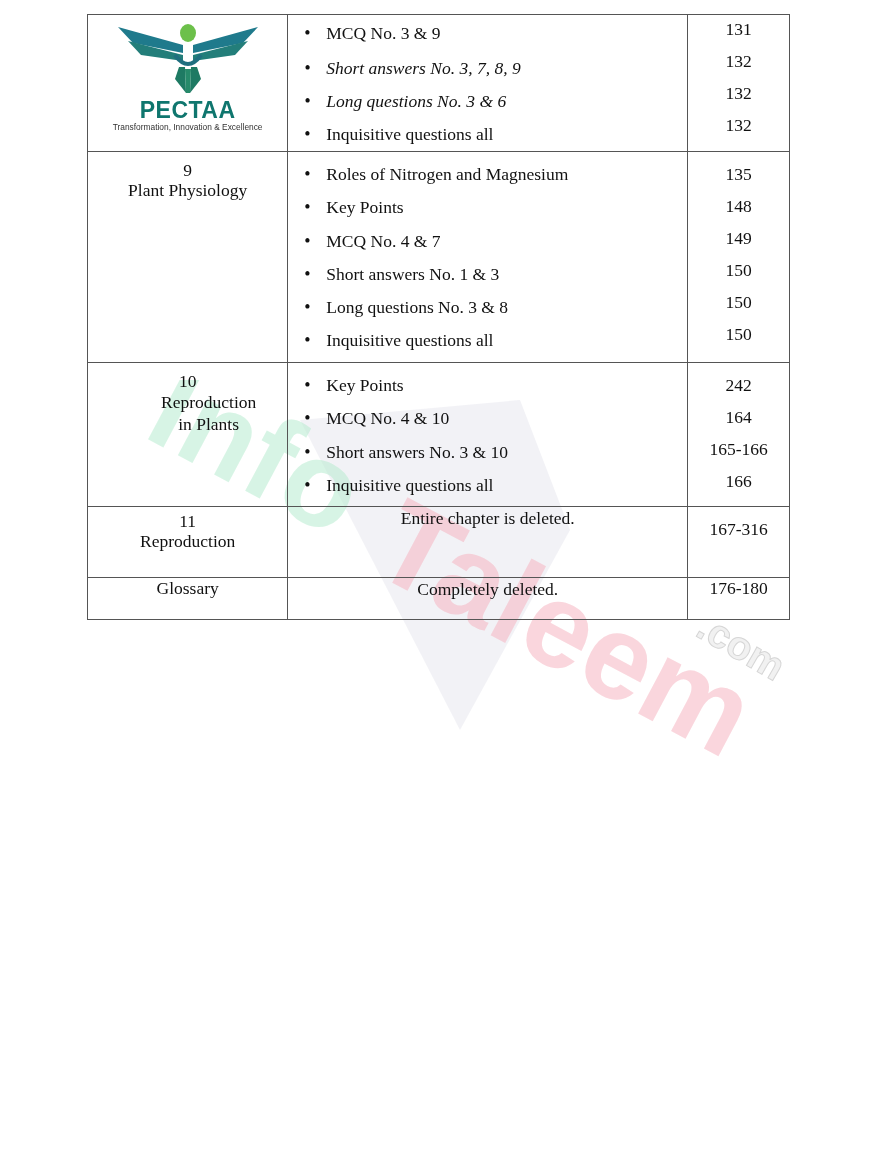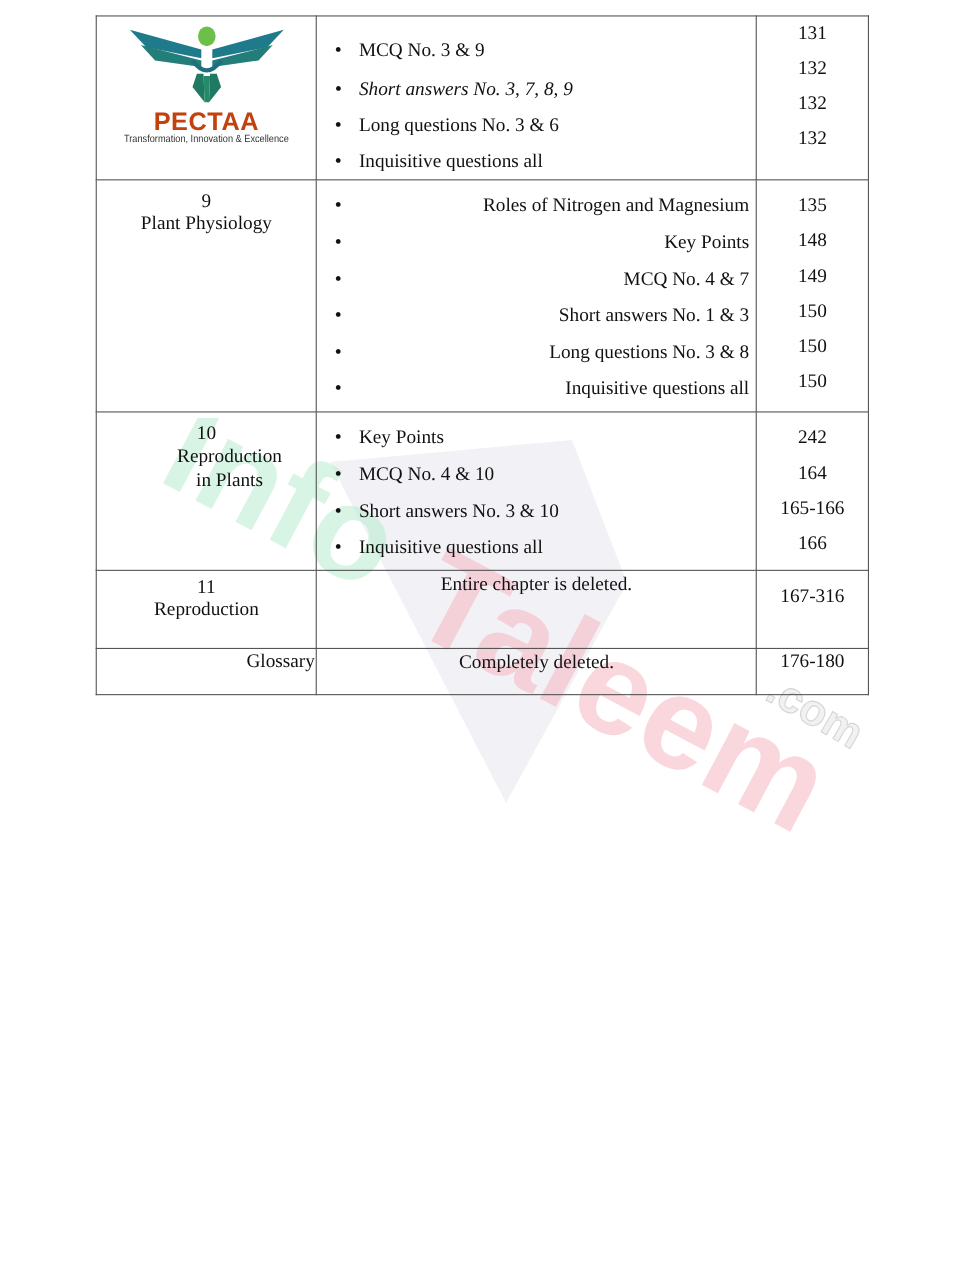--- a/index.html
+++ b/index.html
@@ -10,21 +10,21 @@
   table.syl td { border:1.3px solid #555; vertical-align:top; font-size:17.5px; line-height:20px; }
   td.ch { width:176px; text-align:center; padding-top:8px; }
   td.topics { width:414px; padding:0 6px 0 16px; }
   td.pages { width:108px; text-align:center; padding-top:2px;margin-left:32px; }
   ul.t { list-style:none; margin:0; padding:0; }
   ul.t li { position:relative; padding-left:22px; height:33.3px; line-height:28px; }
   ul.t li::before { content:"\2022"; position:absolute; left:0; top:0; font-size:18px; }
   .pg { height:32px; line-height:24px; }
   td.center-text { text-align:center; vertical-align:middle; }
   .logo-cell { padding:0 !important; vertical-align:middle; text-align:center; }
-  .logo-word { font-family:"Liberation Sans", sans-serif; font-weight:bold; color:#c2410c; font-size:23px; letter-spacing:0.5px; line-height:22px; }
+  .logo-word { font-family:"Liberation Sans", sans-serif; font-weight:bold; color:#0f766e; font-size:23px; letter-spacing:0.5px; line-height:22px; }
   .logo-tag { font-family:"Liberation Sans", sans-serif; font-size:9.5px; color:#333; line-height:12px; transform:scaleX(0.88); }
 </style>
 </head>
 <body>
 
 <svg class="watermark" viewBox="0 0 700 420">
   <polygon points="200,40 420,20 470,150 360,350" fill="#e8e8ee" opacity="0.55"></polygon>
   <text x="20" y="140" font-family="Liberation Sans, sans-serif" font-weight="bold" font-size="120" fill="#b8ecd0" opacity="0.55" transform="rotate(28 200 140)">Info</text>
   <text x="250" y="260" font-family="Liberation Sans, sans-serif" font-weight="bold" font-size="120" fill="#f6b6c2" opacity="0.55" transform="rotate(28 400 260)">Taleem</text>
   <text x="590" y="270" font-family="Liberation Sans, sans-serif" font-weight="bold" font-size="40" fill="#eee" stroke="#ccc" opacity="0.8" transform="rotate(30 620 270)">.com</text>
@@ -42,42 +42,42 @@
         <polygon points="135,26 80,40 80,46 122,40" fill="#237e7a"></polygon>
         <ellipse cx="75" cy="18" rx="8" ry="9" fill="#6cc04a"></ellipse>
         <path d="M62,40 Q75,58 88,40" stroke="#1f6f7f" stroke-width="4" fill="none"></path>
         <polygon points="66,52 72,52 73,78 62,64" fill="#1e7a63"></polygon>
         <polygon points="78,52 84,52 88,64 77,78" fill="#1e7a63"></polygon>
         <polygon points="72,54 78,54 77,78 73,78" fill="#268a6a"></polygon>
       </svg>
       <div class="logo-word">PECTAA</div>
       <div class="logo-tag">Transformation, Innovation &amp; Excellence</div>
     </td>
-    <td class="topics" style="padding-top:16px;">
+    <td class="topics" style="padding-top:4px;">
       <ul class="t">
         <li style="height:32px;line-height:28px;">MCQ No. 3 &amp; 9</li>
         <li style="height:34px;line-height:34px;font-style:italic;">Short answers No. 3, 7, 8, 9</li>
-        <li style="height:33px;line-height:33px;">Long questions No. 3 &amp; 6</li>
+        <li style="height:33px;line-height:33px;font-style:italic;">Long questions No. 3 &amp; 6</li>
         <li style="height:33px;line-height:33px;">Inquisitive questions all</li>
       </ul>
     </td>
     <td class="pages">
       <div class="pg">131</div>
       <div class="pg">132</div>
       <div class="pg">132</div>
       <div class="pg">132</div>
     </td>
   </tr>
 
   <tr style="height:211px;">
     <td class="ch">
       <div>9</div>
       <div>Plant Physiology</div>
     </td>
-    <td class="topics" style="padding-top:8px;text-align:right;">
+    <td class="topics" style="padding-top:8px;">
       <ul class="t">
         <li>Roles of Nitrogen and Magnesium</li>
         <li>Key Points</li>
         <li>MCQ No. 4 &amp; 7</li>
         <li>Short answers No. 1 &amp; 3</li>
         <li>Long questions No. 3 &amp; 8</li>
         <li>Inquisitive questions all</li>
       </ul>
     </td>
     <td class="pages" style="padding-top:10px;">
@@ -116,18 +116,18 @@
       <div>11</div>
       <div>Reproduction</div>
     </td>
     <td class="center-text">Entire chapter is deleted.</td>
     <td class="pages" style="padding-top:10px;">
       <div class="pg">167-316</div>
     </td>
   </tr>
 
   <tr style="height:42px;">
-    <td class="ch center-text" style="padding-top:0;text-align:right;">Glossary</td>
+    <td class="ch center-text" style="padding-top:0;">Glossary</td>
     <td class="center-text">Completely deleted.</td>
     <td class="pages center-text" style="padding-top:0;">176-180</td>
   </tr>
 </tbody>
   </table>
 
 </body></html>

